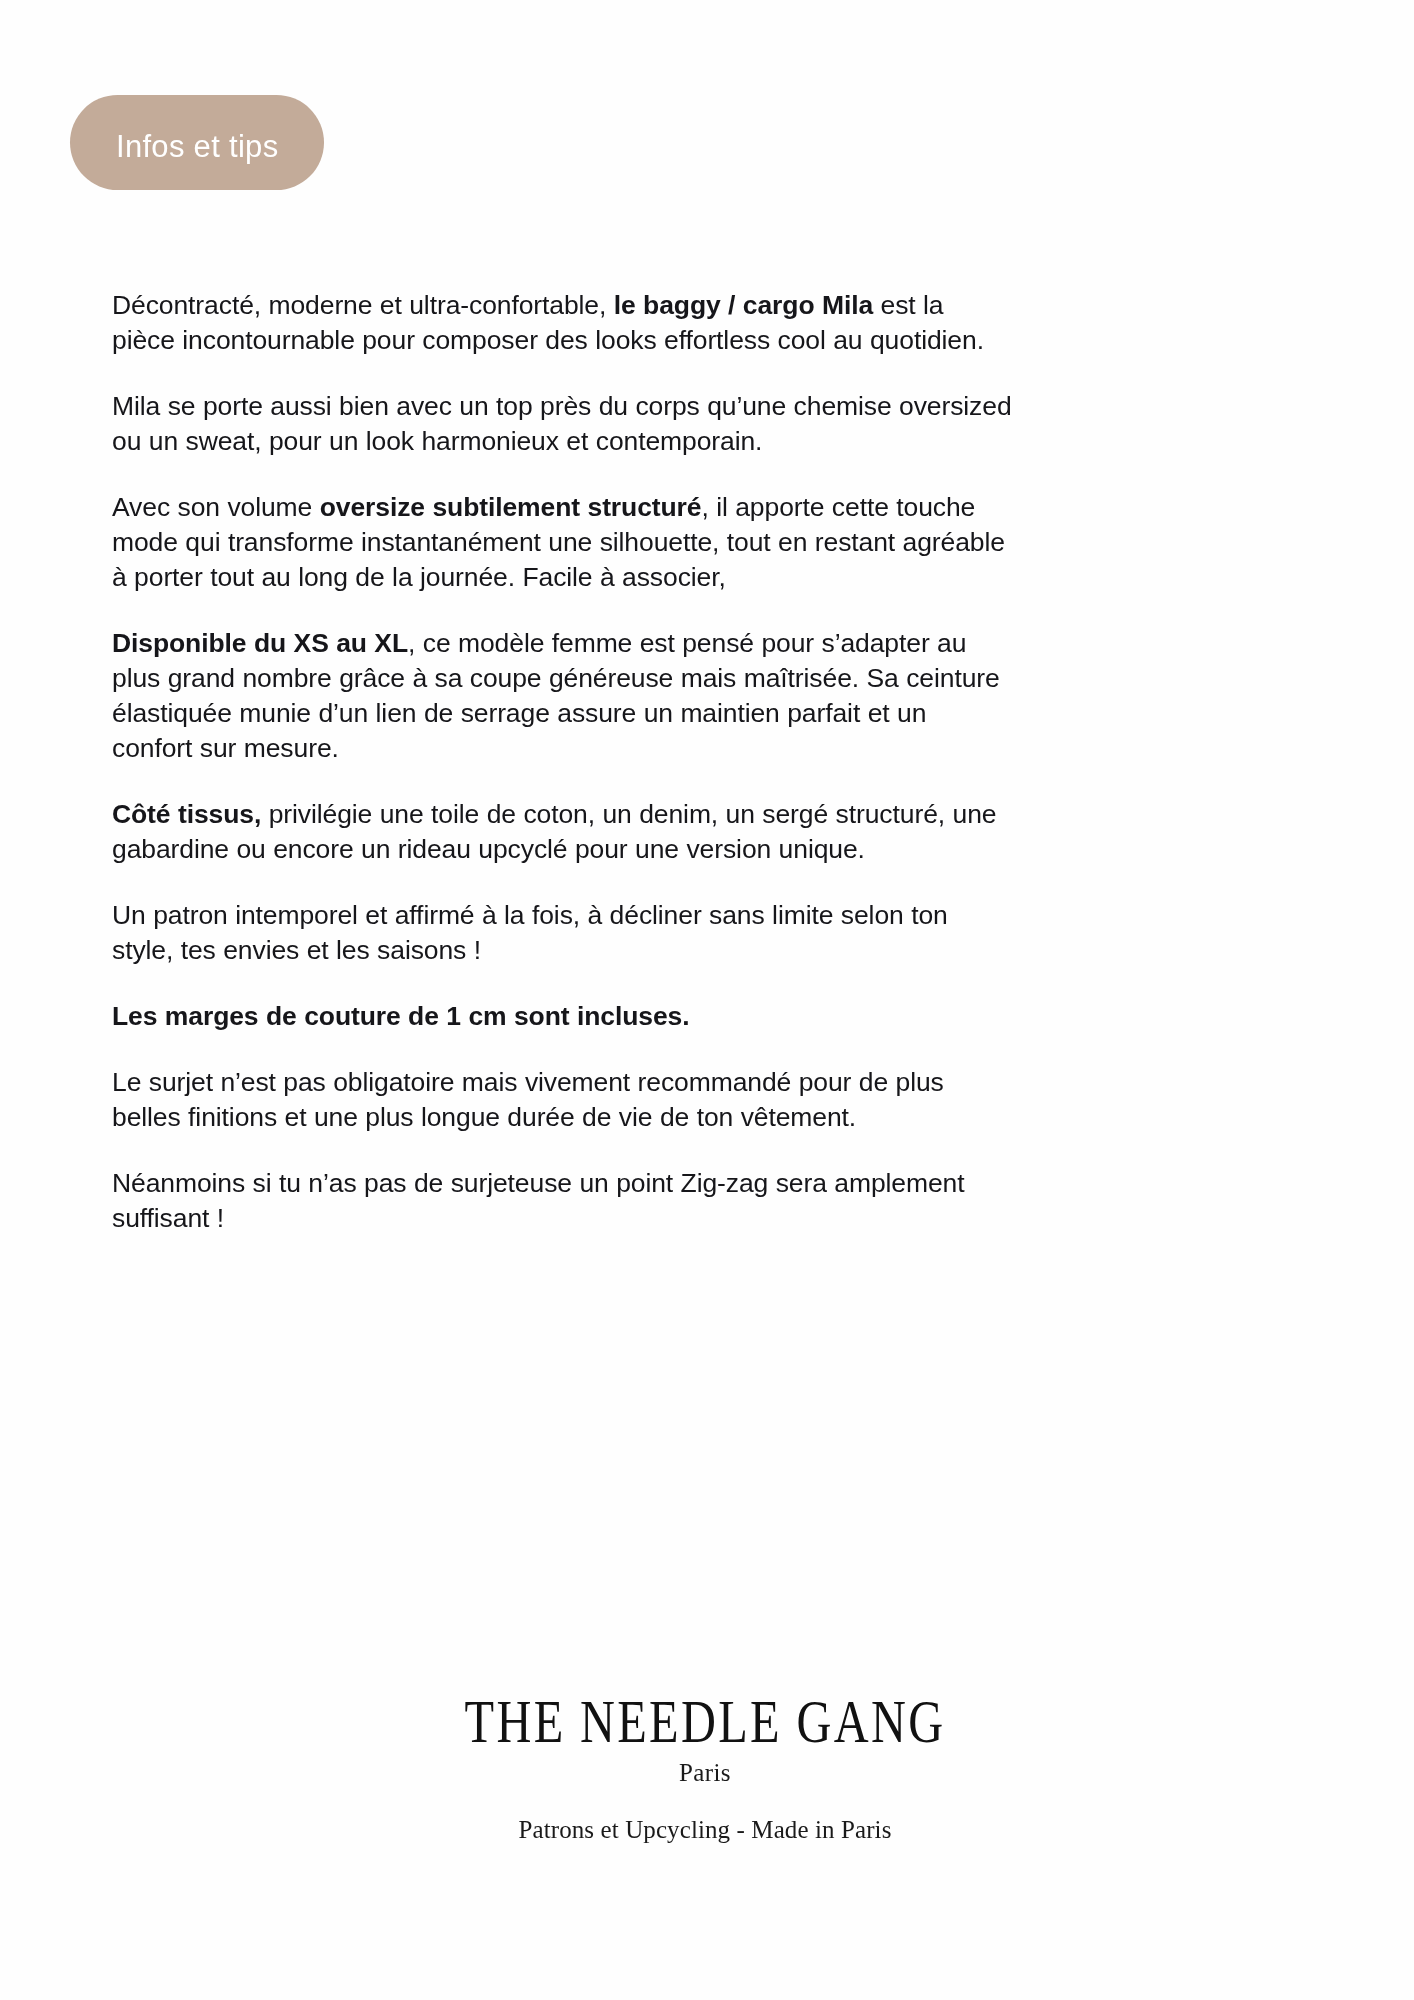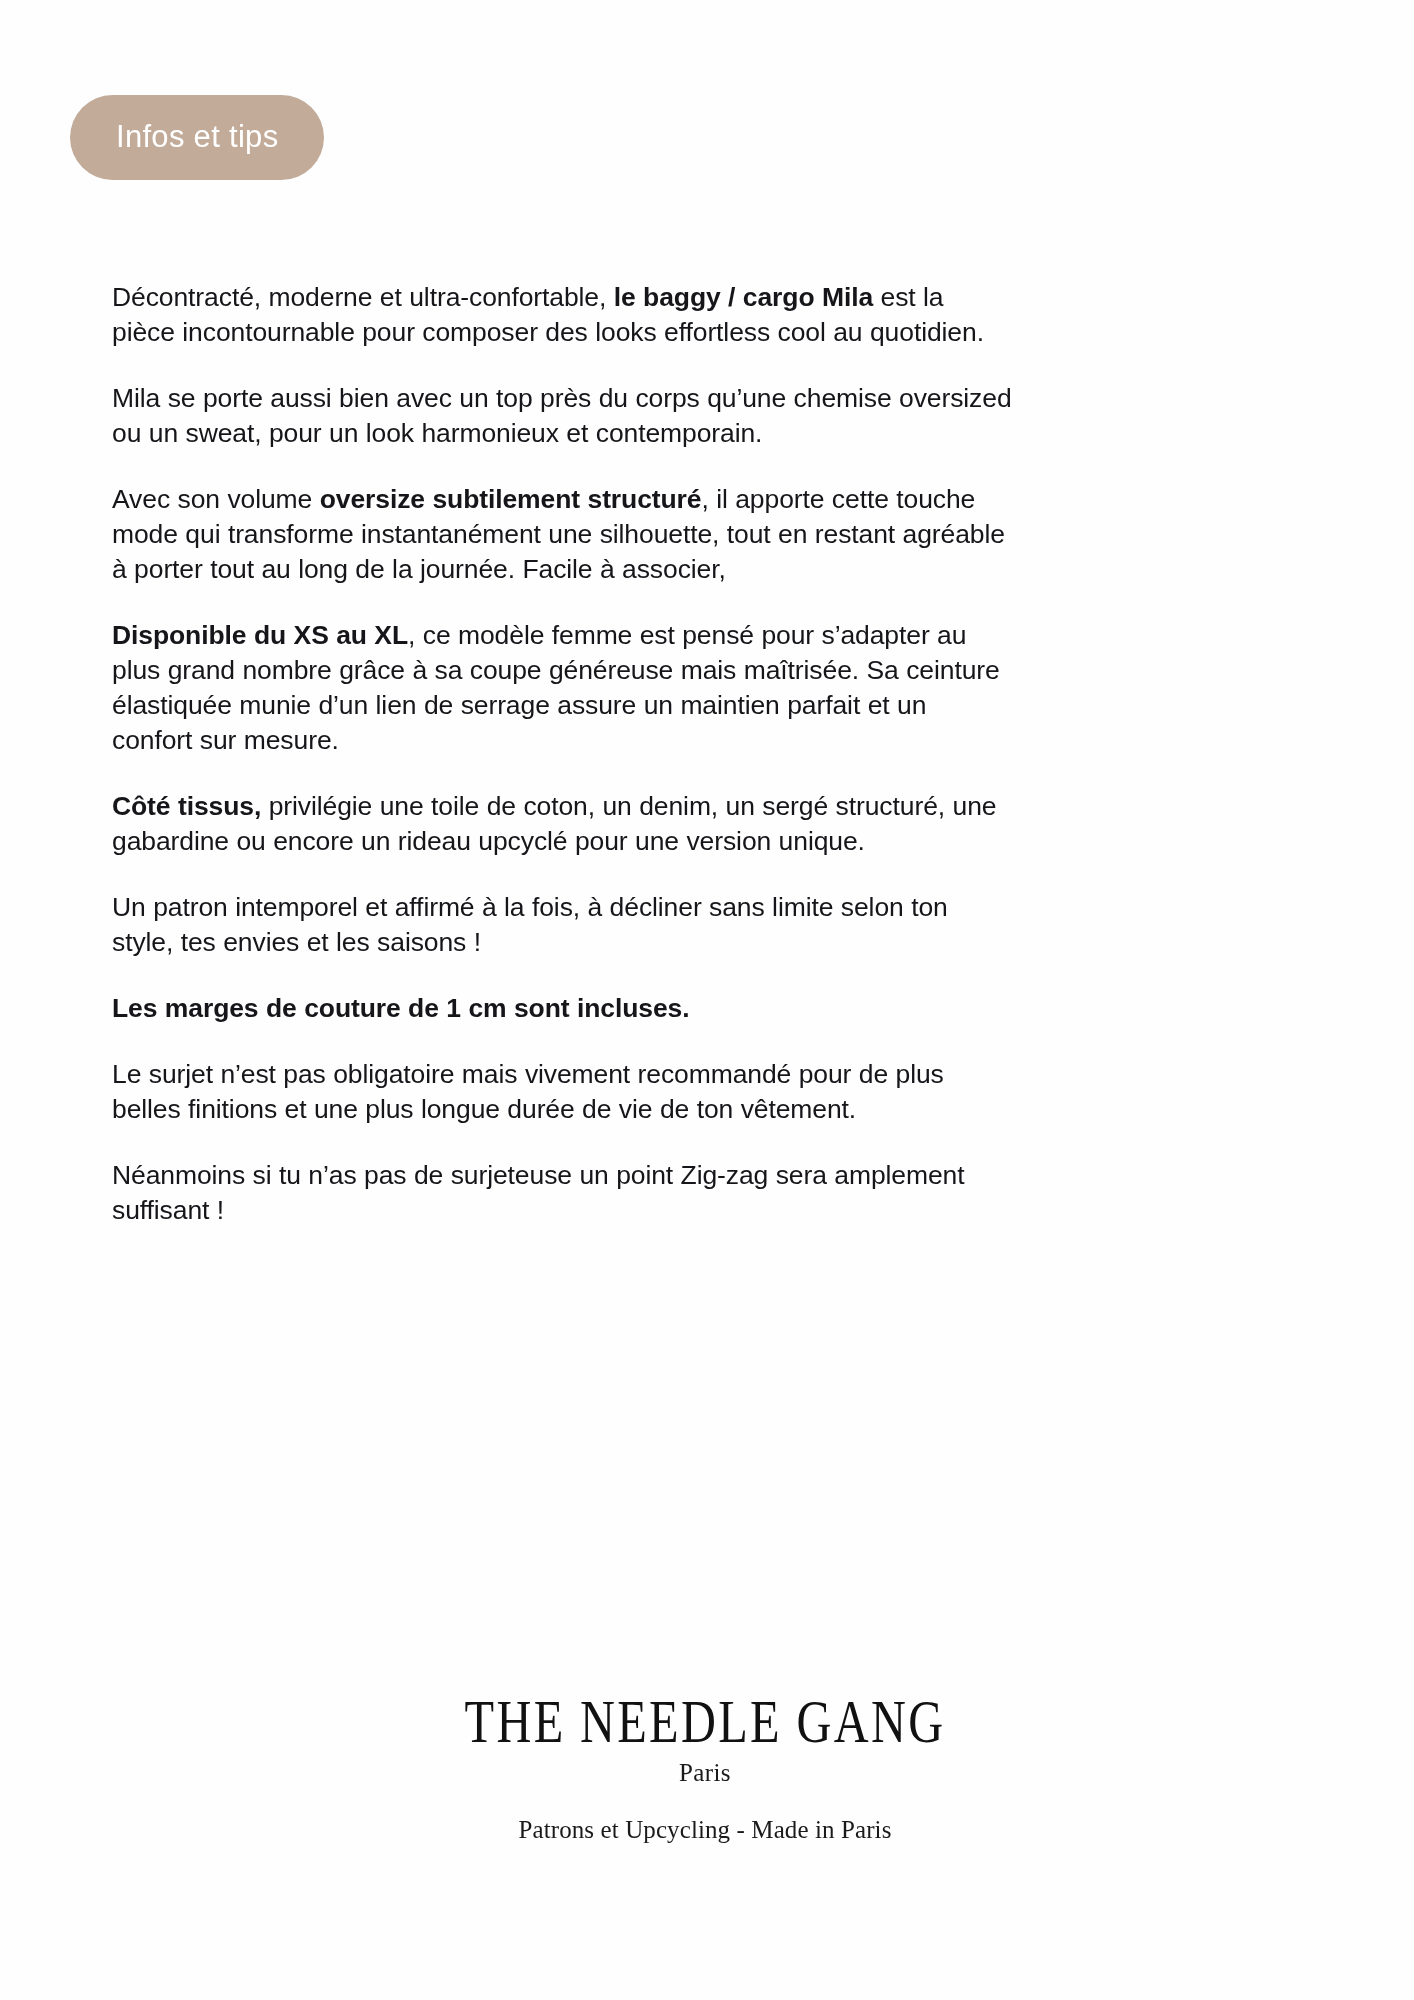--- a/index.html
+++ b/index.html
@@ -29,34 +29,34 @@
   .badge-wrap {
     position: absolute;
     left: 70px;
     top: 95px;
   }
   .badge {
     display: inline-block;
     background: #c3ab99;
     color: #ffffff;
     border-radius: 52px;
-    padding: 26px 46px 28px 46px;
+    padding: 36px 46px 28px 46px;
     font-size: 31px;
     font-weight: 400;
     letter-spacing: 0.3px;
     line-height: 1;
     font-family: "Liberation Sans", sans-serif;
     white-space: nowrap;
   }
 
   
   .content {
     position: absolute;
     left: 112px;
-    top: 280px;
+    top: 288px;
     width: 900px;
   }
   .para {
     font-size: 26.5px;
     line-height: 35px;
     color: #16161a;
     font-family: "Liberation Sans", sans-serif;
     font-stretch: condensed;
     margin: 0 0 31px 0;
     letter-spacing: -0.1px;

